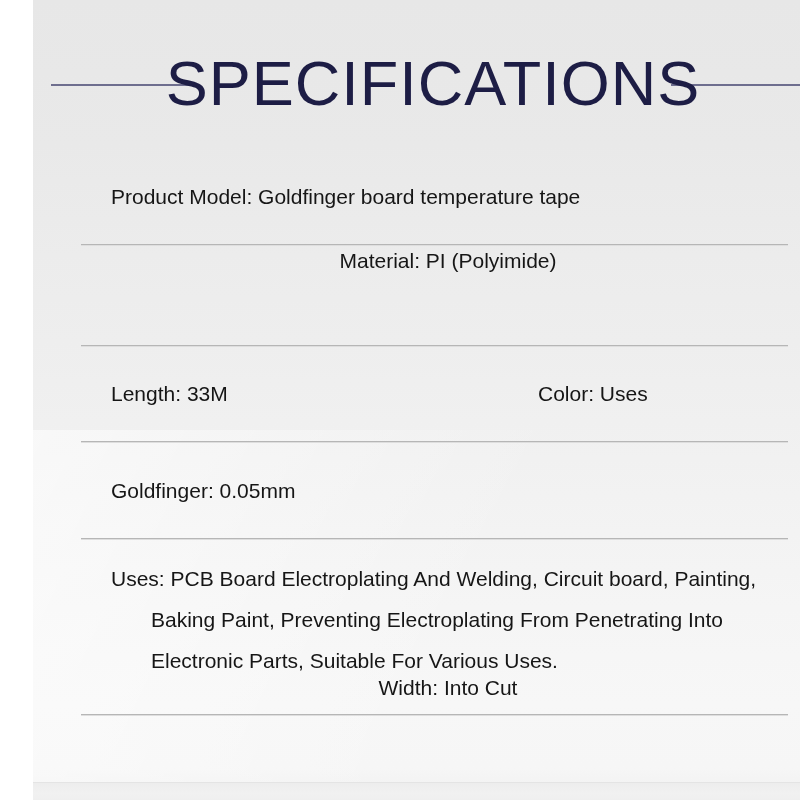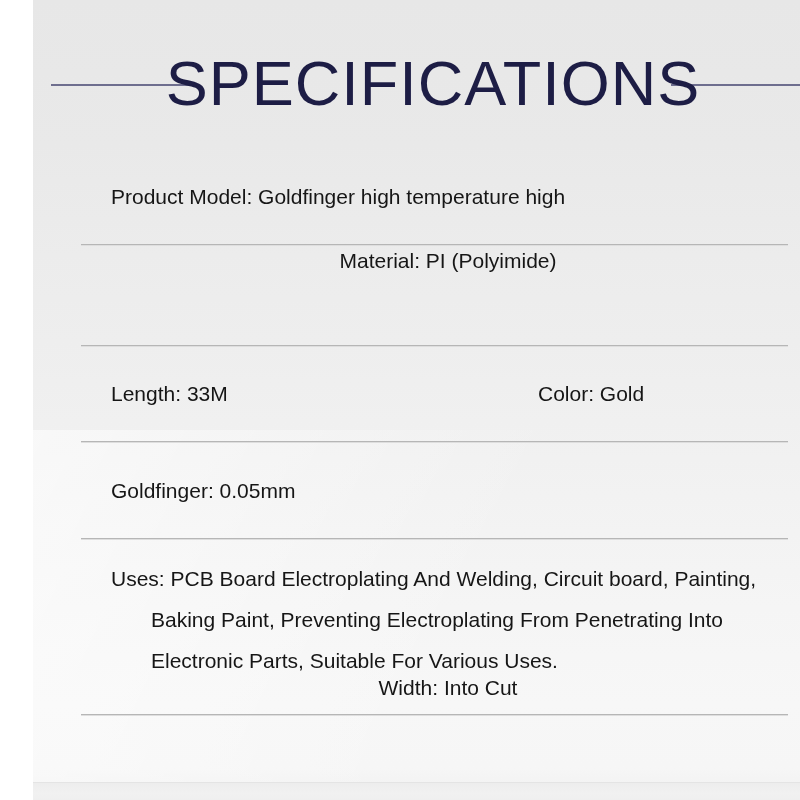--- a/index.html
+++ b/index.html
@@ -176,37 +176,37 @@
   <div class="header">
     <div class="title-rule left"></div>
     <div class="title-rule right"></div>
     <div class="main-title">SPECIFICATIONS</div>
   </div>
 
   <div class="spec-table">
 
     <div class="spec-row row-h1">
       <div class="row-inner">
-        <div class="cell left">Product Model: Goldfinger high temperature high</div>
+        <div class="cell left">Product Model: Goldfinger board temperature tape</div>
       </div>
       <div class="separator"></div>
     </div>
 
     <div class="spec-row row-h2">
       <div class="row-inner">
         <div class="cell left">Material: PI (Polyimide)</div>
         <div class="cell right">Width: Into Cut</div>
       </div>
       <div class="separator"></div>
     </div>
 
     <div class="spec-row row-h3">
       <div class="row-inner">
         <div class="cell left">Length: 33M</div>
-        <div class="cell right">Color: Gold</div>
+        <div class="cell right">Color: Uses</div>
       </div>
       <div class="separator"></div>
     </div>
 
     <div class="spec-row row-h4">
       <div class="row-inner">
         <div class="cell left">Goldfinger: 0.05mm</div>
       </div>
       <div class="separator"></div>
     </div>

